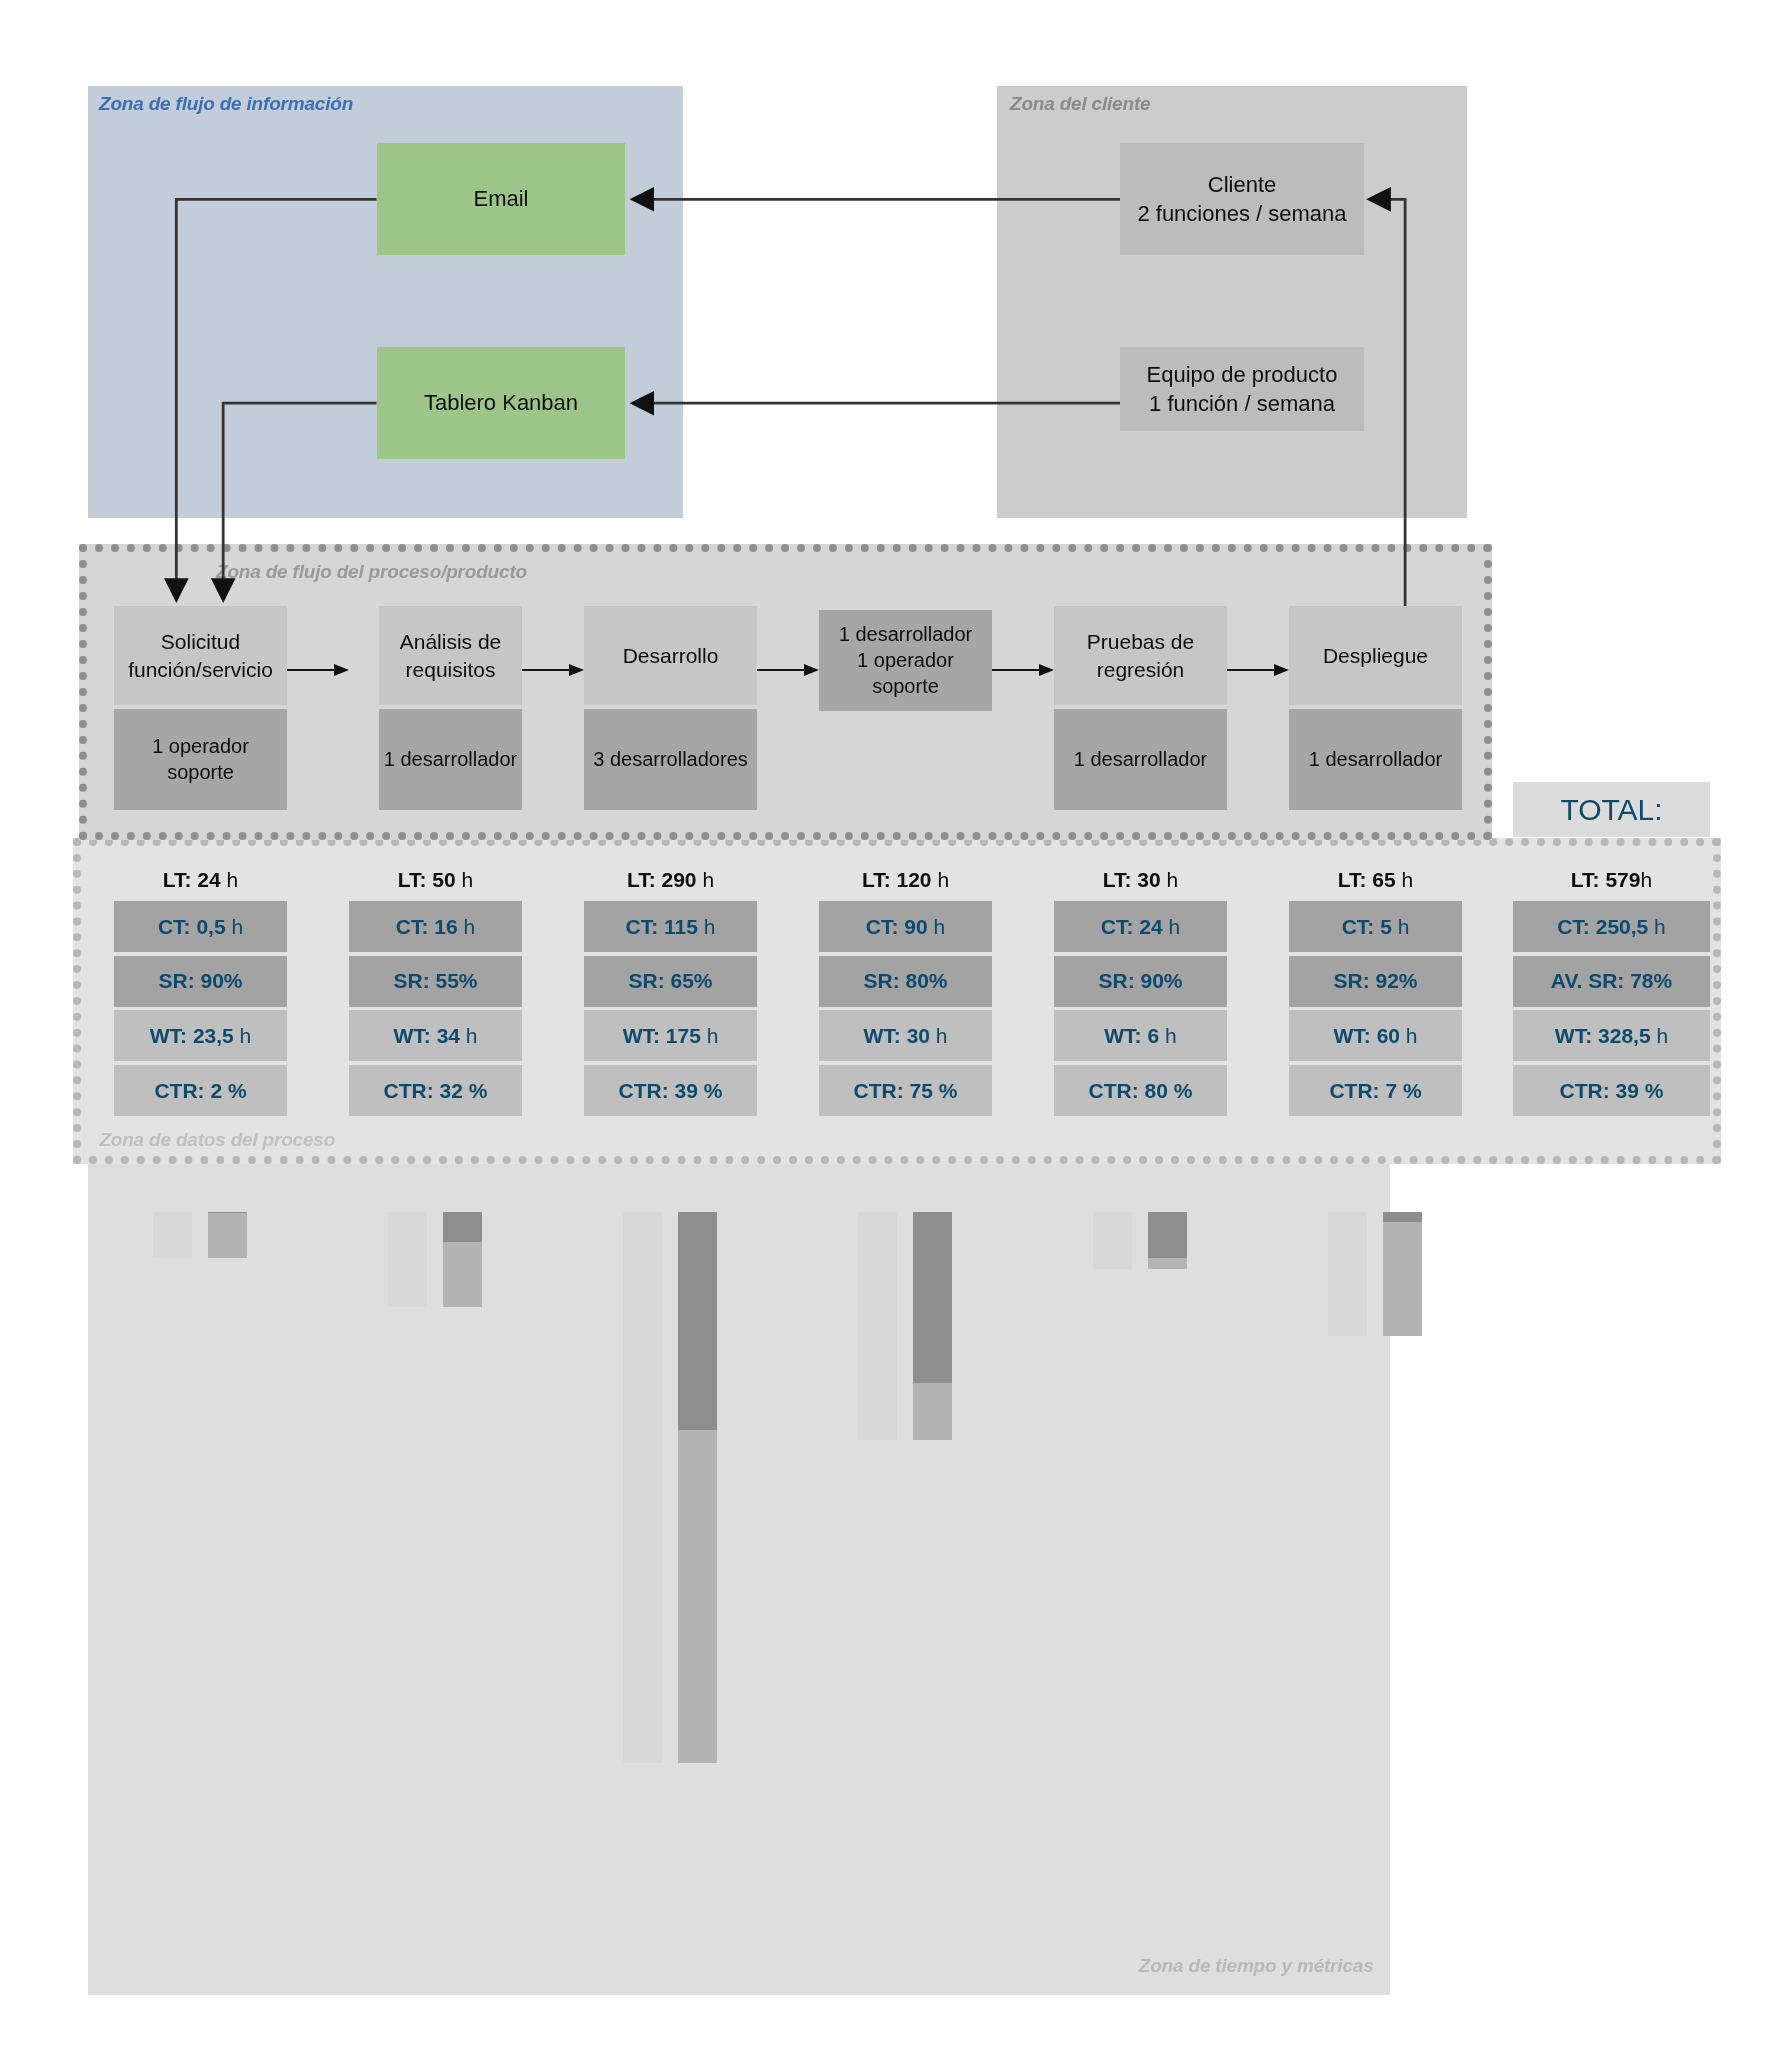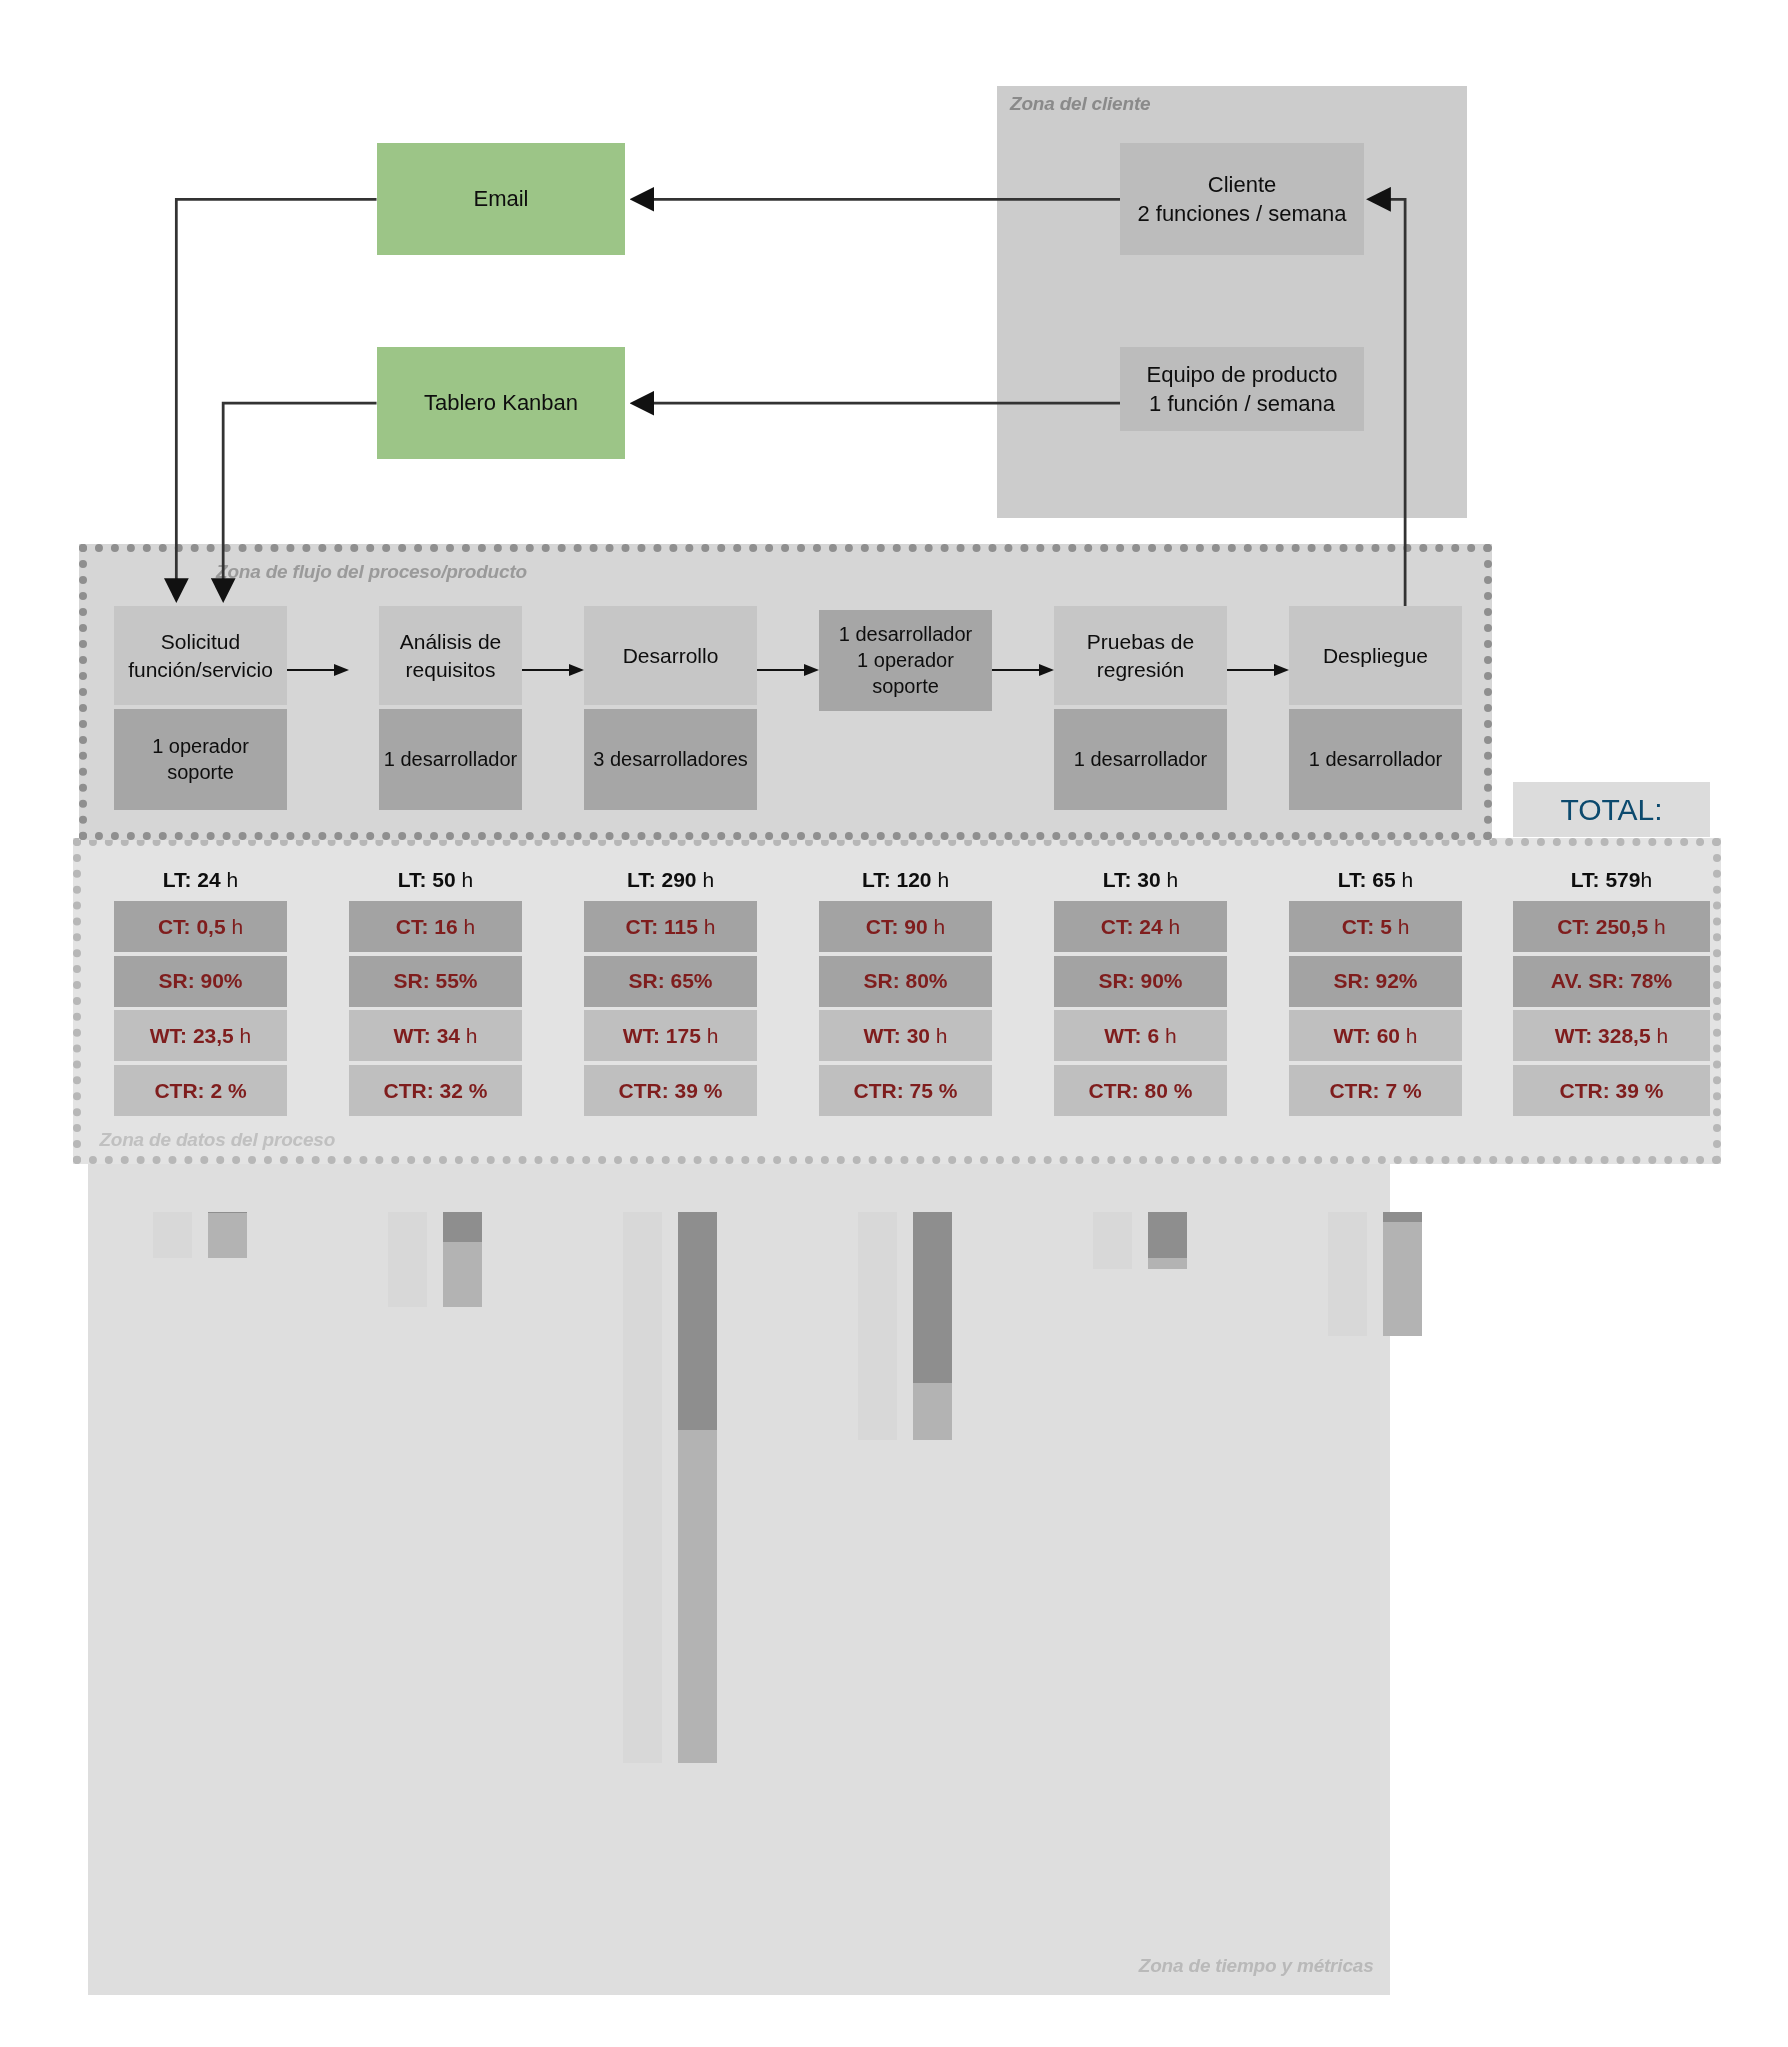--- a/index.html
+++ b/index.html
@@ -108,21 +108,21 @@
 
   
   .mcol { position: absolute; top: 859px; width: 173px; }
   .mcol .lt {
     height: 42px; display: flex; align-items: center; justify-content: center;
     font-size: 21px; color: #0e0e0e;
   }
   .mcol .cell {
     height: 51px; margin-bottom: 3.7px;
     display: flex; align-items: center; justify-content: center;
-    font-size: 21px; color: #7f1d1d;
+    font-size: 21px; color: #0c4a6e;
   }
   .mcol .cell.dark  { background: #a3a3a3; }
   .mcol .cell.light { background: #bfbfbf; }
   .mcol b { font-weight: 700; }
   .mcol .unit { font-weight: 400; }
 
   #total-col { left: 1513px; width: 197px; top: 859px; }
   #total-col .cell, #total-col .lt { }
   #total-head {
     position: absolute; left: 1513px; top: 782px;
@@ -148,20 +148,23 @@
   #legend div { white-space: pre; }
 
   
   #wires { position: absolute; left: 0; top: 0; width: 1789px; height: 2048px; pointer-events: none; }
 </style>
 </head>
 <body>
 
 <div id="stage">
 
+  <div id="info-zone">
+    <div class="zone-label">Zona de flujo de información</div>
+  </div>
 
   <div id="metrics-zone">
     <div class="zone-label">Zona de tiempo y métricas</div>
   </div>
 
   <div id="client-zone">
     <div class="zone-label">Zona del cliente</div>
   </div>
 
   <div id="data-zone">

